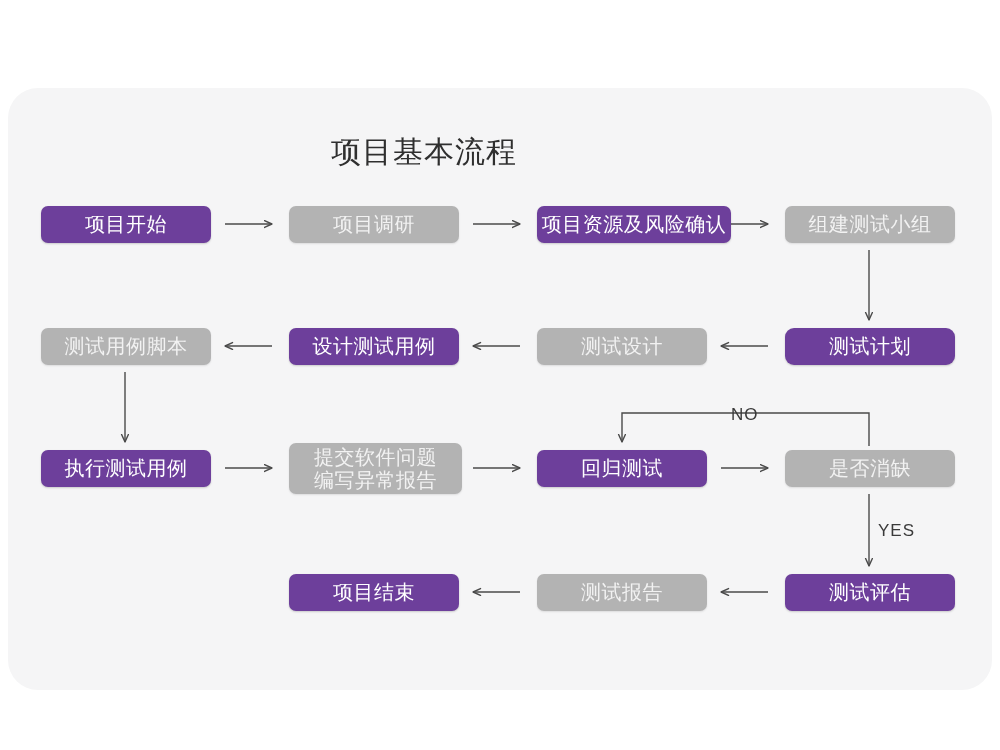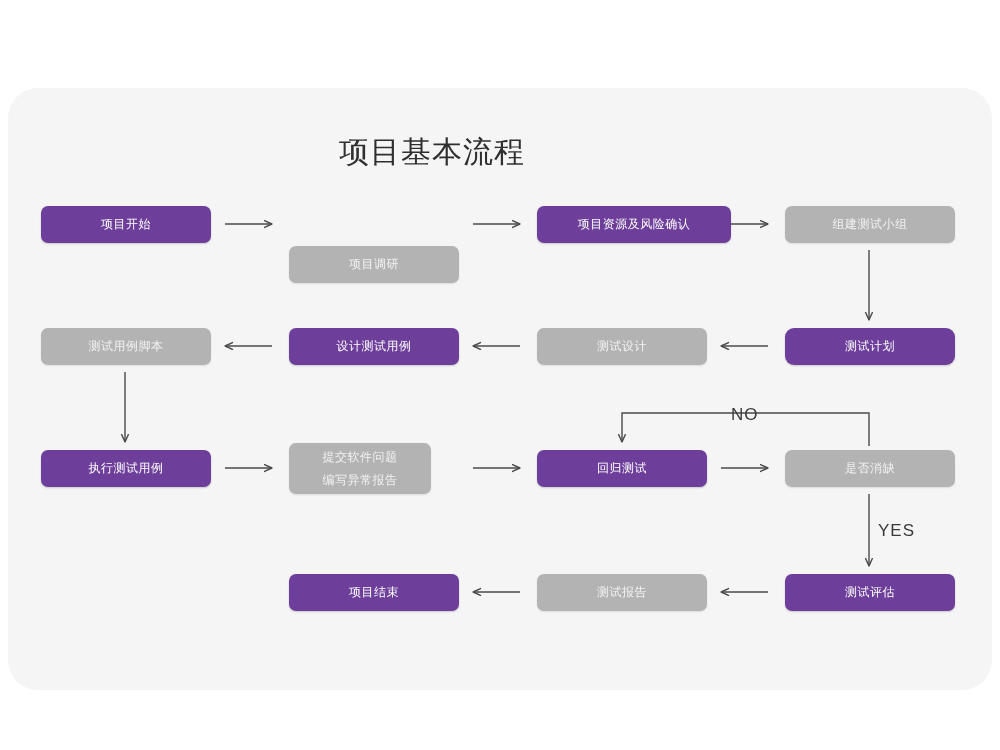--- a/index.html
+++ b/index.html
@@ -31,39 +31,38 @@
   #chart-title {
     position: absolute;
     left: 0;
     top: 132px;
     width: 848px;
     text-align: center;
     font-size: 30px;
     color: #2f2f2f;
     letter-spacing: 1px;
     font-weight: 400;
-    padding-left: 8px;
   }
   
   #connectors {
     position: absolute;
     left: 0;
     top: 0;
     width: 1000px;
     height: 750px;
   }
   .node {
     position: absolute;
     box-sizing: border-box;
     border-radius: 7px;
     display: flex;
     align-items: center;
     justify-content: center;
     text-align: center;
-    font-size: 12px;
+    font-size: 20px;
     line-height: 23px;
     letter-spacing: 0.5px;
     user-select: none;
   }
   .node.purple {
     background: #6d3f9b;
     color: #ffffff;
     box-shadow: 0 1px 2px rgba(0,0,0,0.18);
   }
   .node.gray {
@@ -120,21 +119,21 @@
       <line x1="869" y1="494" x2="869" y2="566" marker-end="url(#ah)"></line>
 
       <line x1="768" y1="592" x2="721" y2="592" marker-end="url(#ah)"></line>
       <line x1="520" y1="592" x2="473" y2="592" marker-end="url(#ah)"></line>
     </g>
   </svg>
 
   <div class="node purple" style="left:41px; top:206px; width:170px; height:37px;">
     <span class="label">项目开始</span>
   </div>
-  <div class="node gray" style="left:289px; top:206px; width:170px; height:37px;margin-top:40px;">
+  <div class="node gray" style="left:289px; top:206px; width:170px; height:37px;">
     <span class="label">项目调研</span>
   </div>
   <div class="node purple" style="left:537px; top:206px; width:194px; height:37px;">
     <span class="label">项目资源及风险确认</span>
   </div>
   <div class="node gray" style="left:785px; top:206px; width:170px; height:37px;">
     <span class="label">组建测试小组</span>
   </div>
 
   <div class="node purple" style="left:289px; top:328px; width:170px; height:37px;">
@@ -146,21 +145,21 @@
   <div class="node gray" style="left:537px; top:328px; width:170px; height:37px;text-align:center;">
     <span class="label">测试设计</span>
   </div>
   <div class="node purple" style="left:785px; top:328px; width:170px; height:37px;border-radius:9px;">
     <span class="label">测试计划</span>
   </div>
 
   <div class="node purple" style="left:41px; top:450px; width:170px; height:37px;">
     <span class="label">执行测试用例</span>
   </div>
-  <div class="node gray" style="left:289px; top:443px; width:142px; height:51px;">
+  <div class="node gray" style="left:289px; top:443px; width:173px; height:51px;">
     <span class="label">提交软件问题
 编写异常报告</span>
   </div>
   <div class="node purple" style="left:537px; top:450px; width:170px; height:37px;">
     <span class="label">回归测试</span>
   </div>
   <div class="node gray" style="left:785px; top:450px; width:170px; height:37px;">
     <span class="label">是否消缺</span>
   </div>
 

